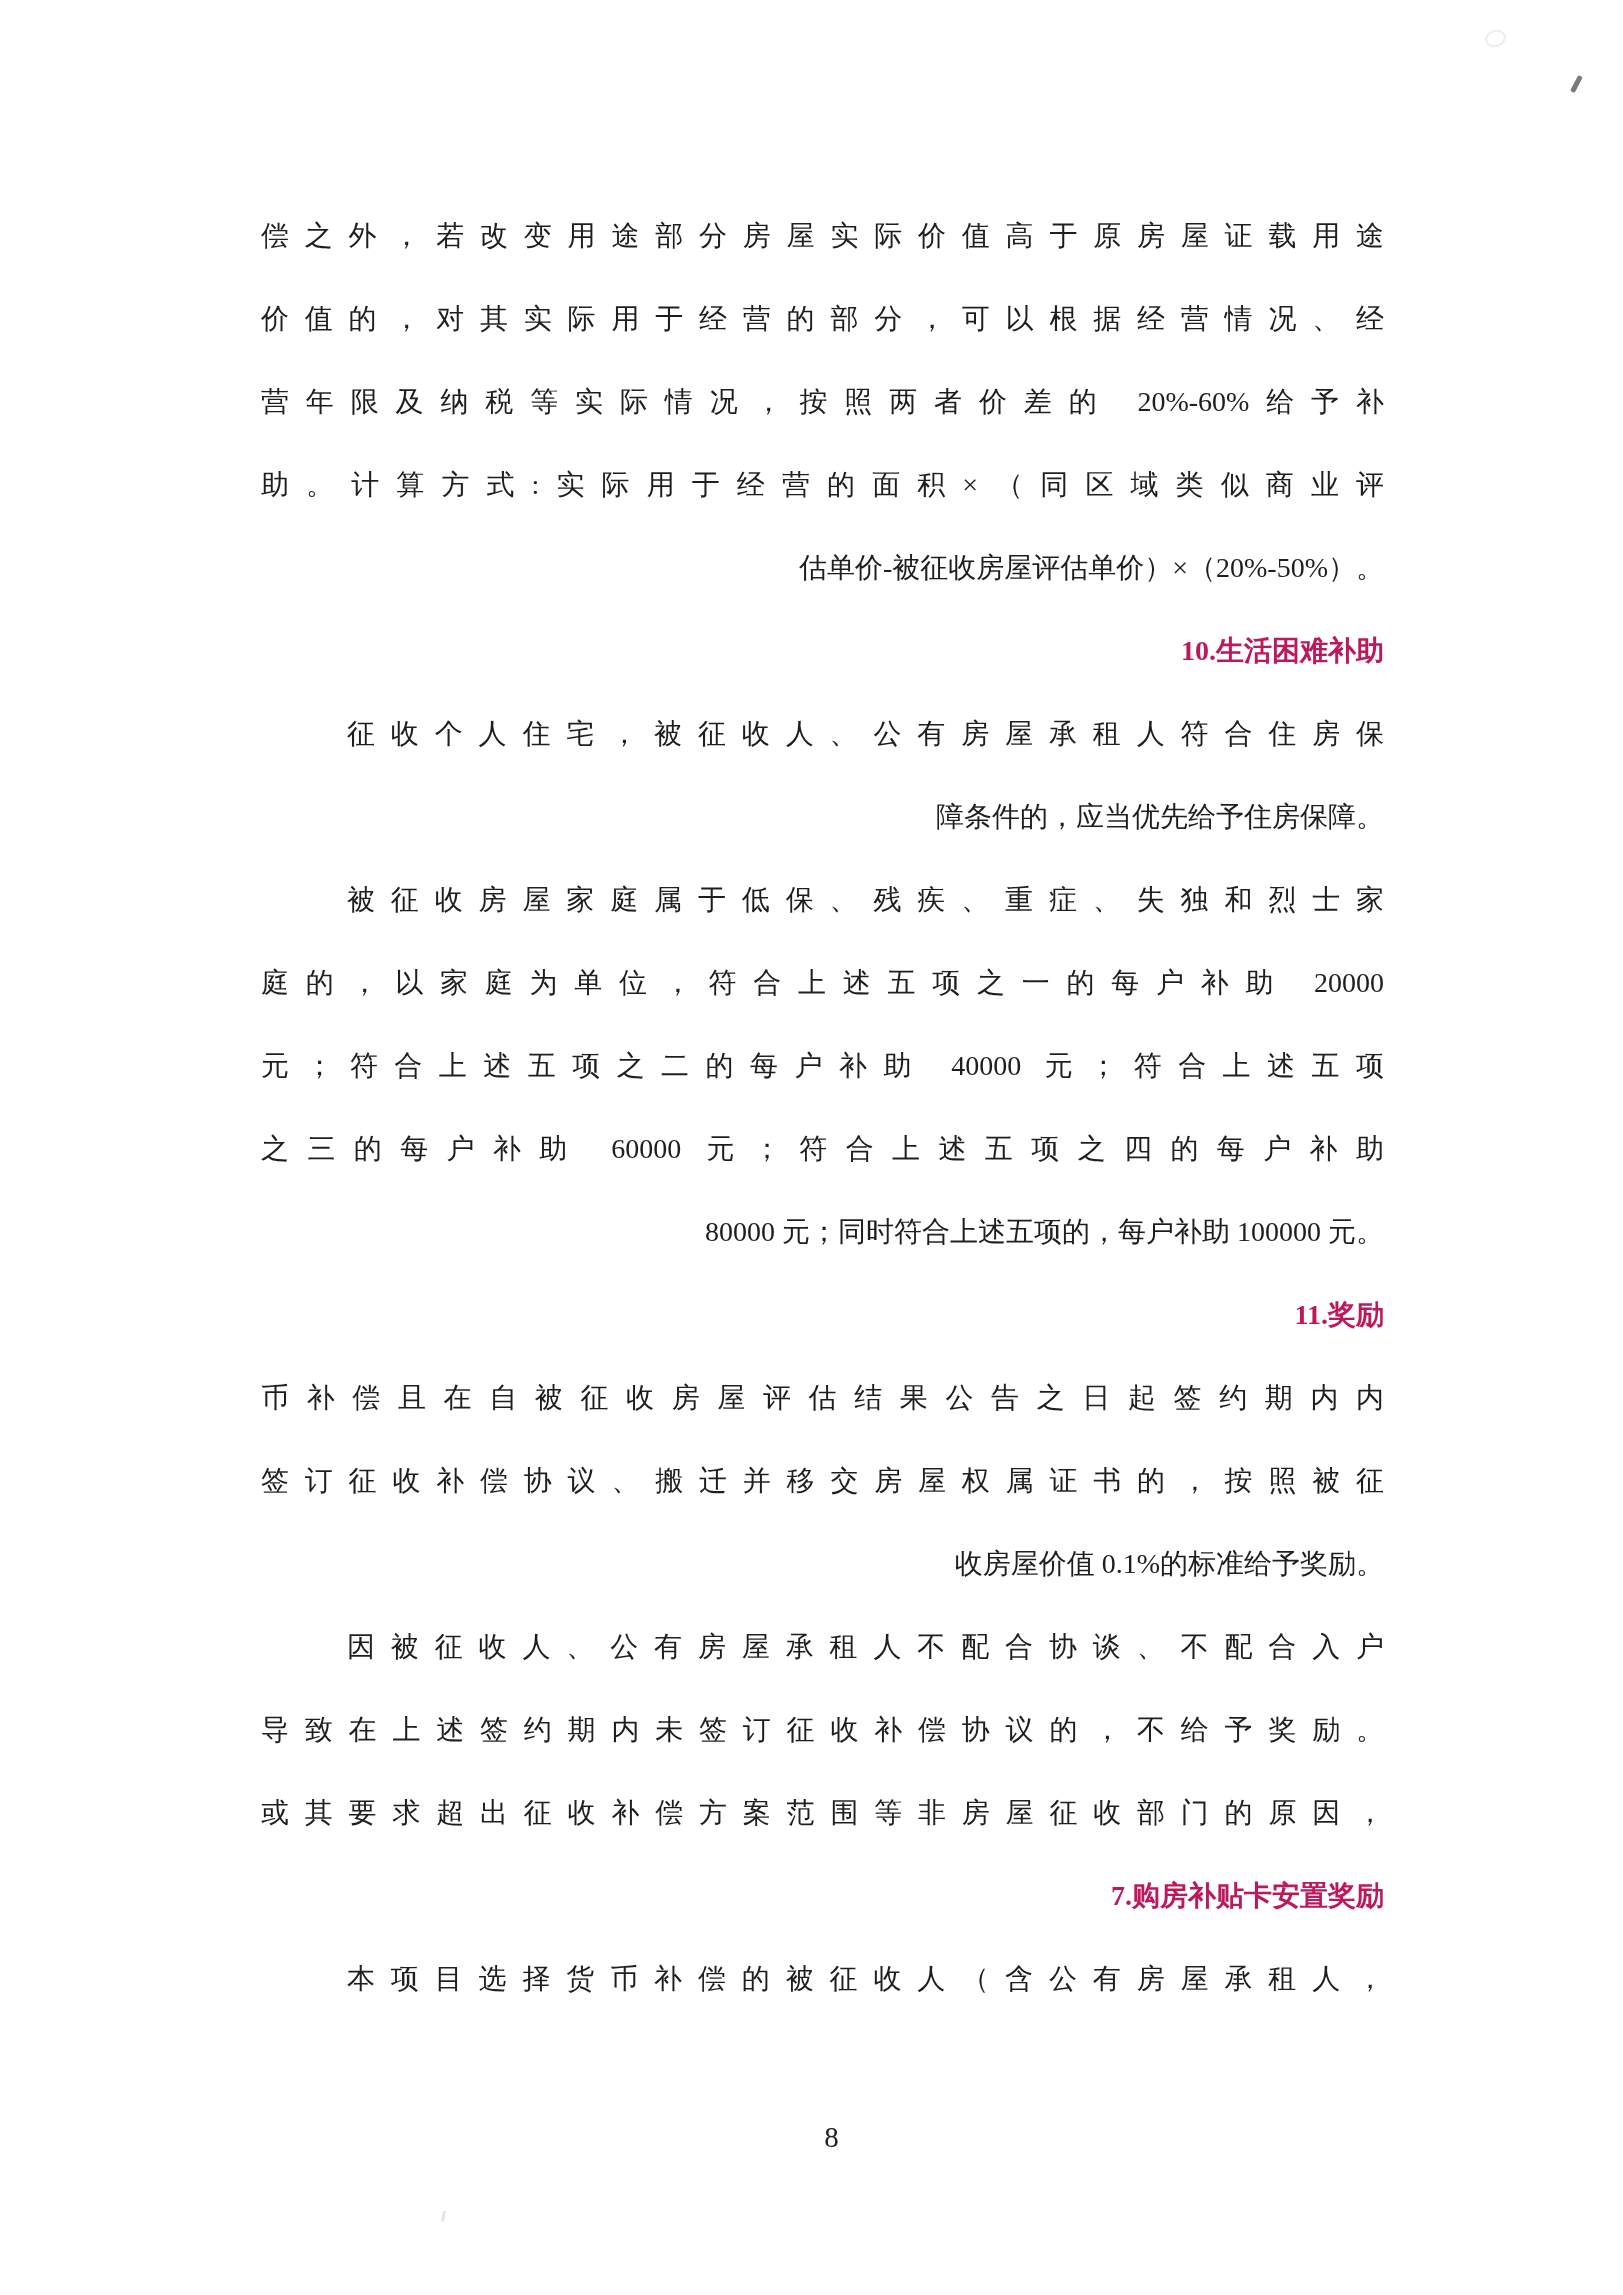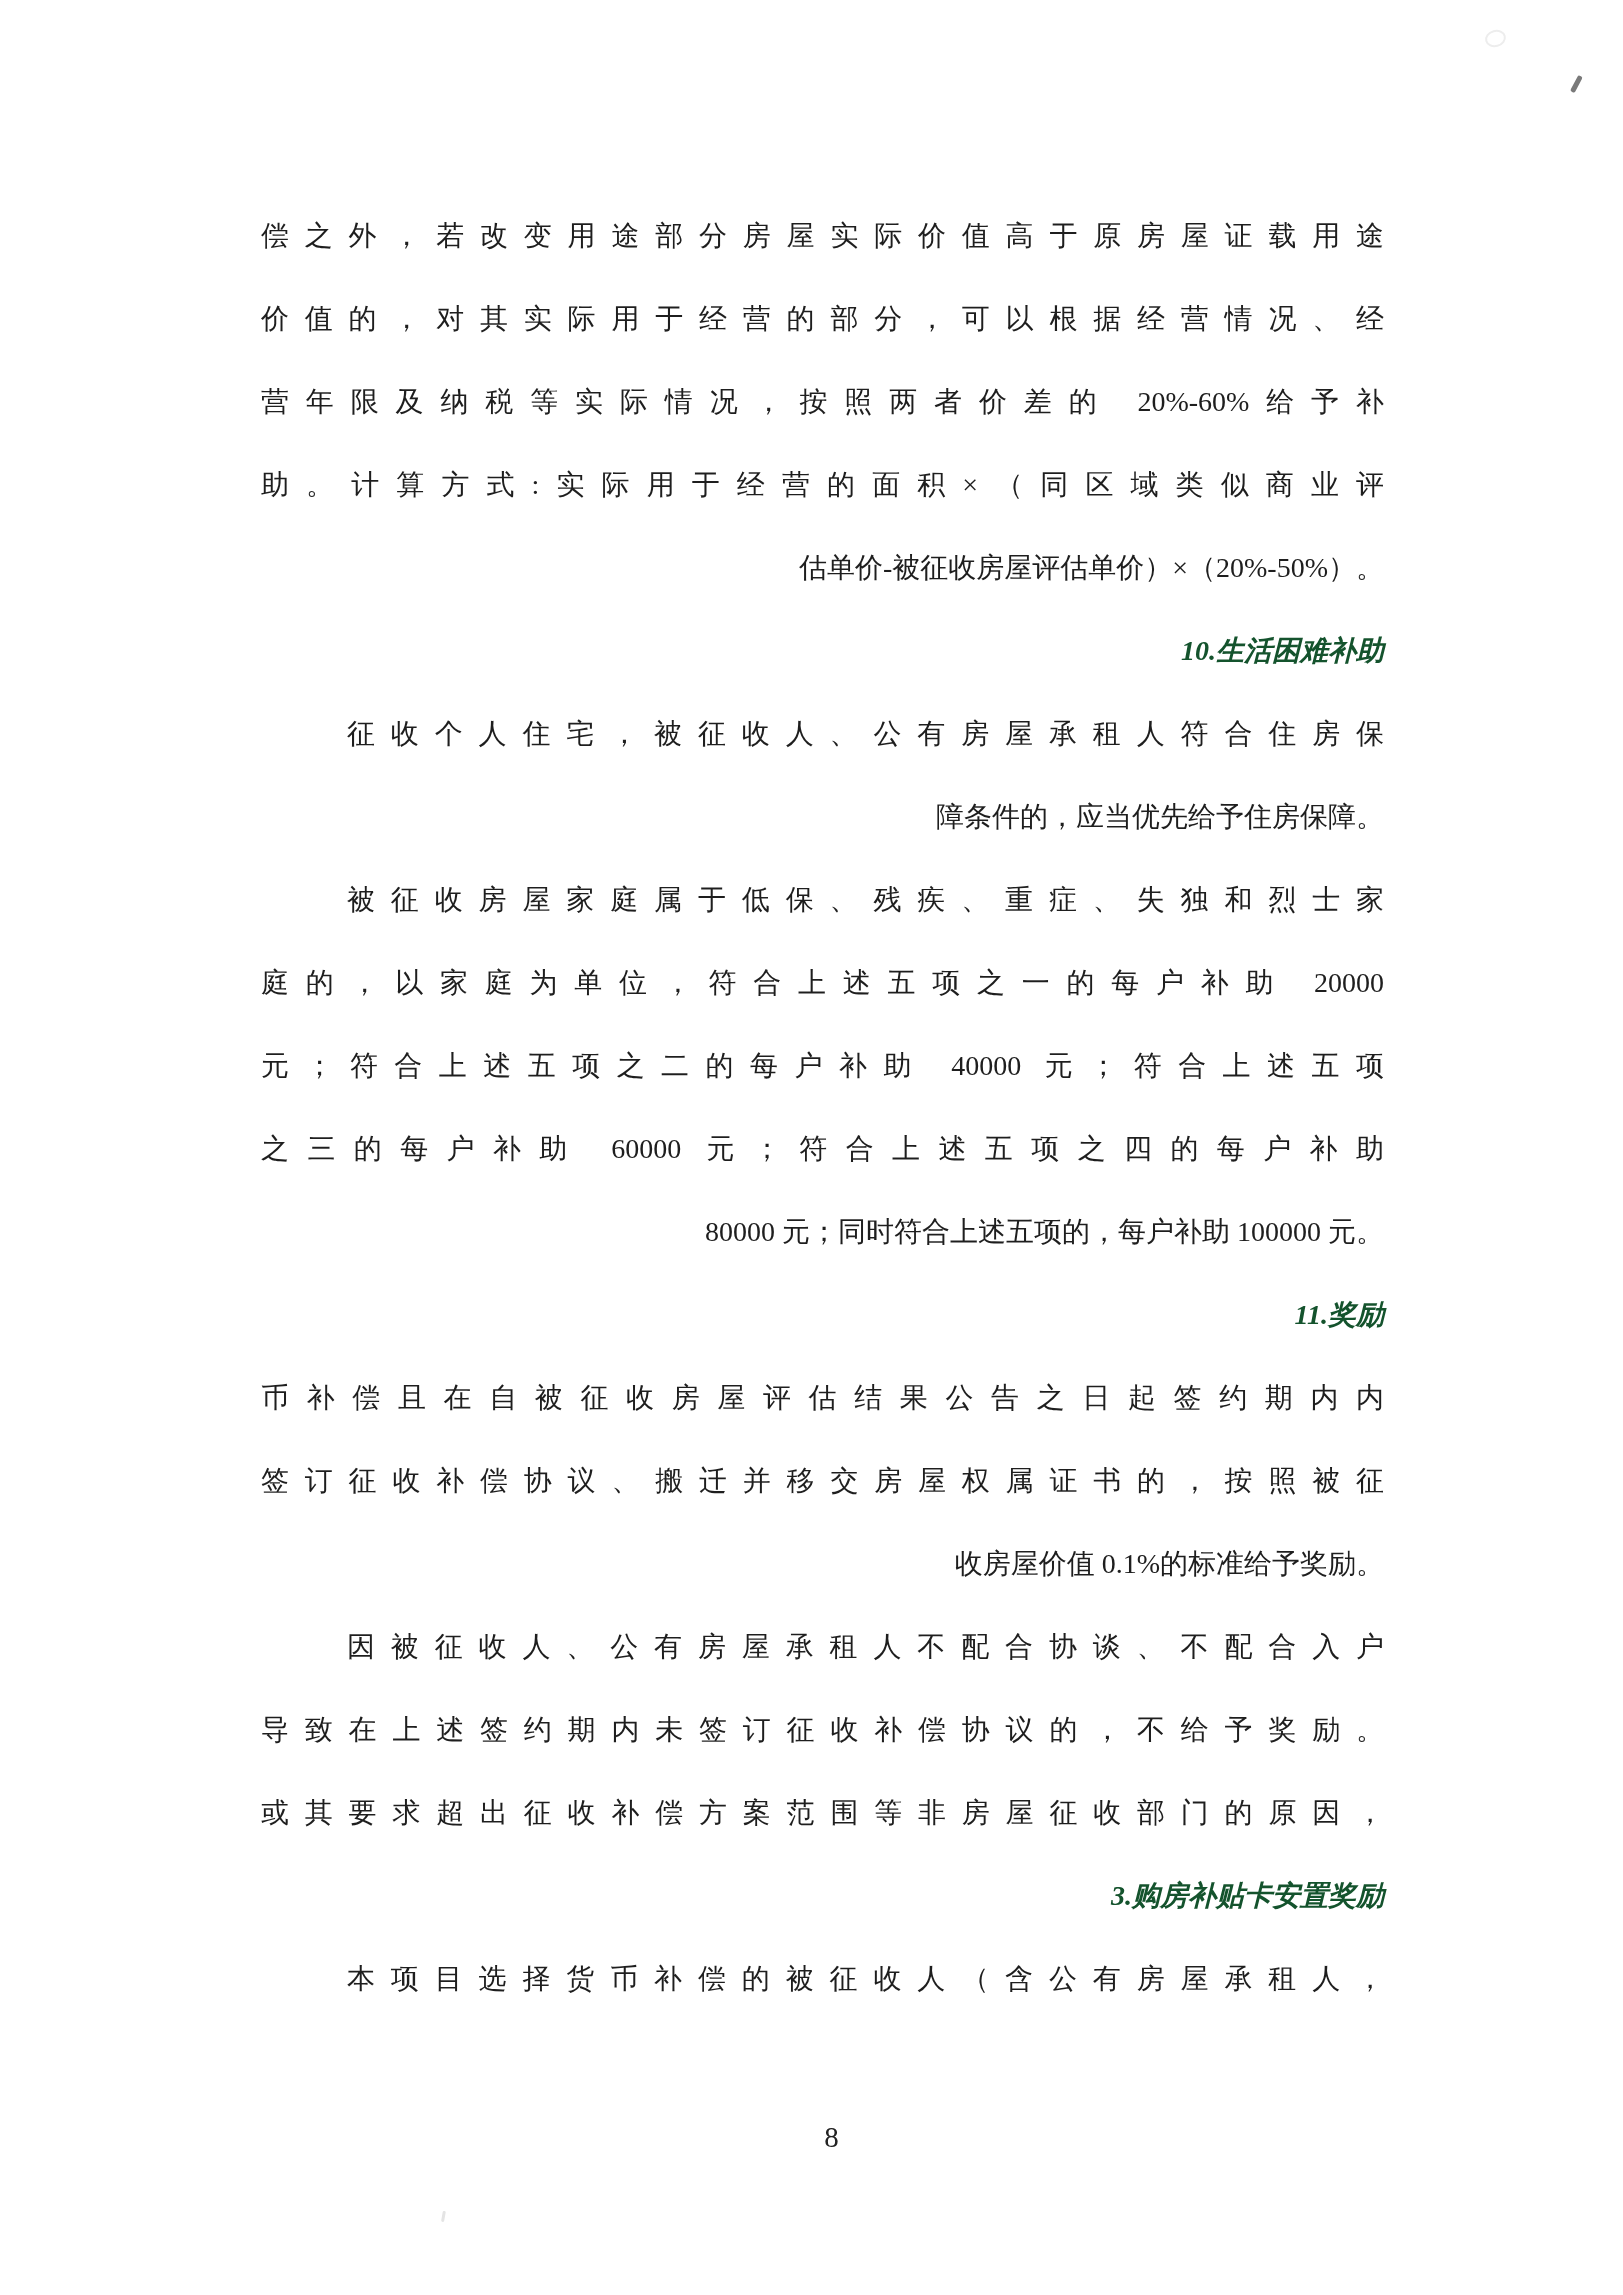--- a/index.html
+++ b/index.html
@@ -35,22 +35,21 @@
     text-justify: inter-character;
   }
   
   .i {
     text-indent: 86px;
   }
   
   .h {
     font-weight: 700;
     text-indent: 86px;
-    color: #14532d;
-    font-style: italic;
+    color: #be185d;
   }
   .pagenum {
     position: absolute;
     top: 2122px;
     left: 792px;
     width: 79px;
     text-align: center;
     font-size: 29px;
     line-height: 31px;
     color: #222222;
@@ -103,21 +102,21 @@
     <div class="line j">元；符合上述五项之二的每户补助 40000 元；符合上述五项</div>
     <div class="line j">之三的每户补助 60000 元；符合上述五项之四的每户补助</div>
     <div class="line">80000 元；同时符合上述五项的，每户补助 100000 元。</div>
     <div class="line h">11.奖励</div>
     <div class="line j">币补偿且在自被征收房屋评估结果公告之日起签约期内内</div>
     <div class="line j">签订征收补偿协议、搬迁并移交房屋权属证书的，按照被征</div>
     <div class="line">收房屋价值 0.1%的标准给予奖励。</div>
     <div class="line j i">因被征收人、公有房屋承租人不配合协谈、不配合入户</div>
     <div class="line j">导致在上述签约期内未签订征收补偿协议的，不给予奖励。</div>
     <div class="line j">或其要求超出征收补偿方案范围等非房屋征收部门的原因，</div>
-    <div class="line h">3.购房补贴卡安置奖励</div>
+    <div class="line h">7.购房补贴卡安置奖励</div>
     <div class="line j i">本项目选择货币补偿的被征收人（含公有房屋承租人，</div>
   </div>
 
   <div class="pagenum">8</div>
 
   <div class="artifact smudge"></div>
   <div class="artifact slash"></div>
   <div class="artifact dot-bottom"></div>
 </div>
 

